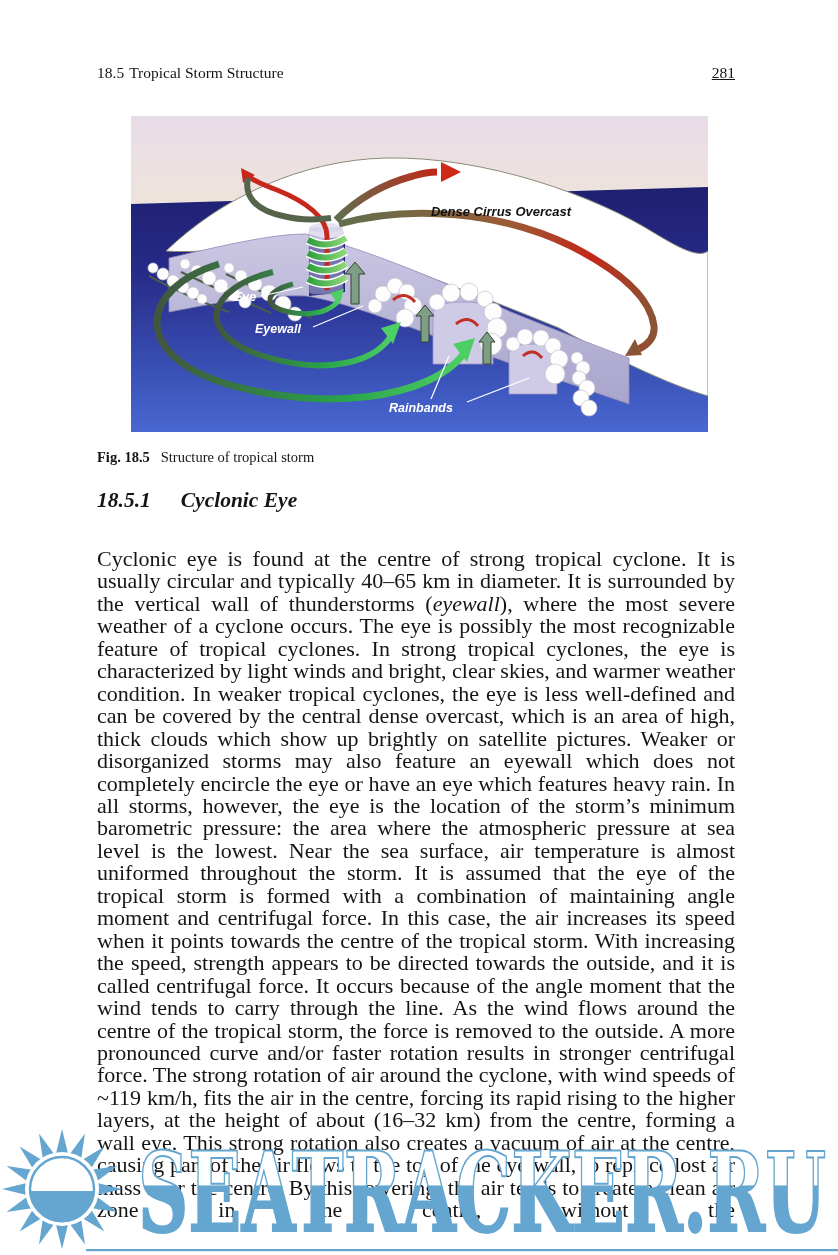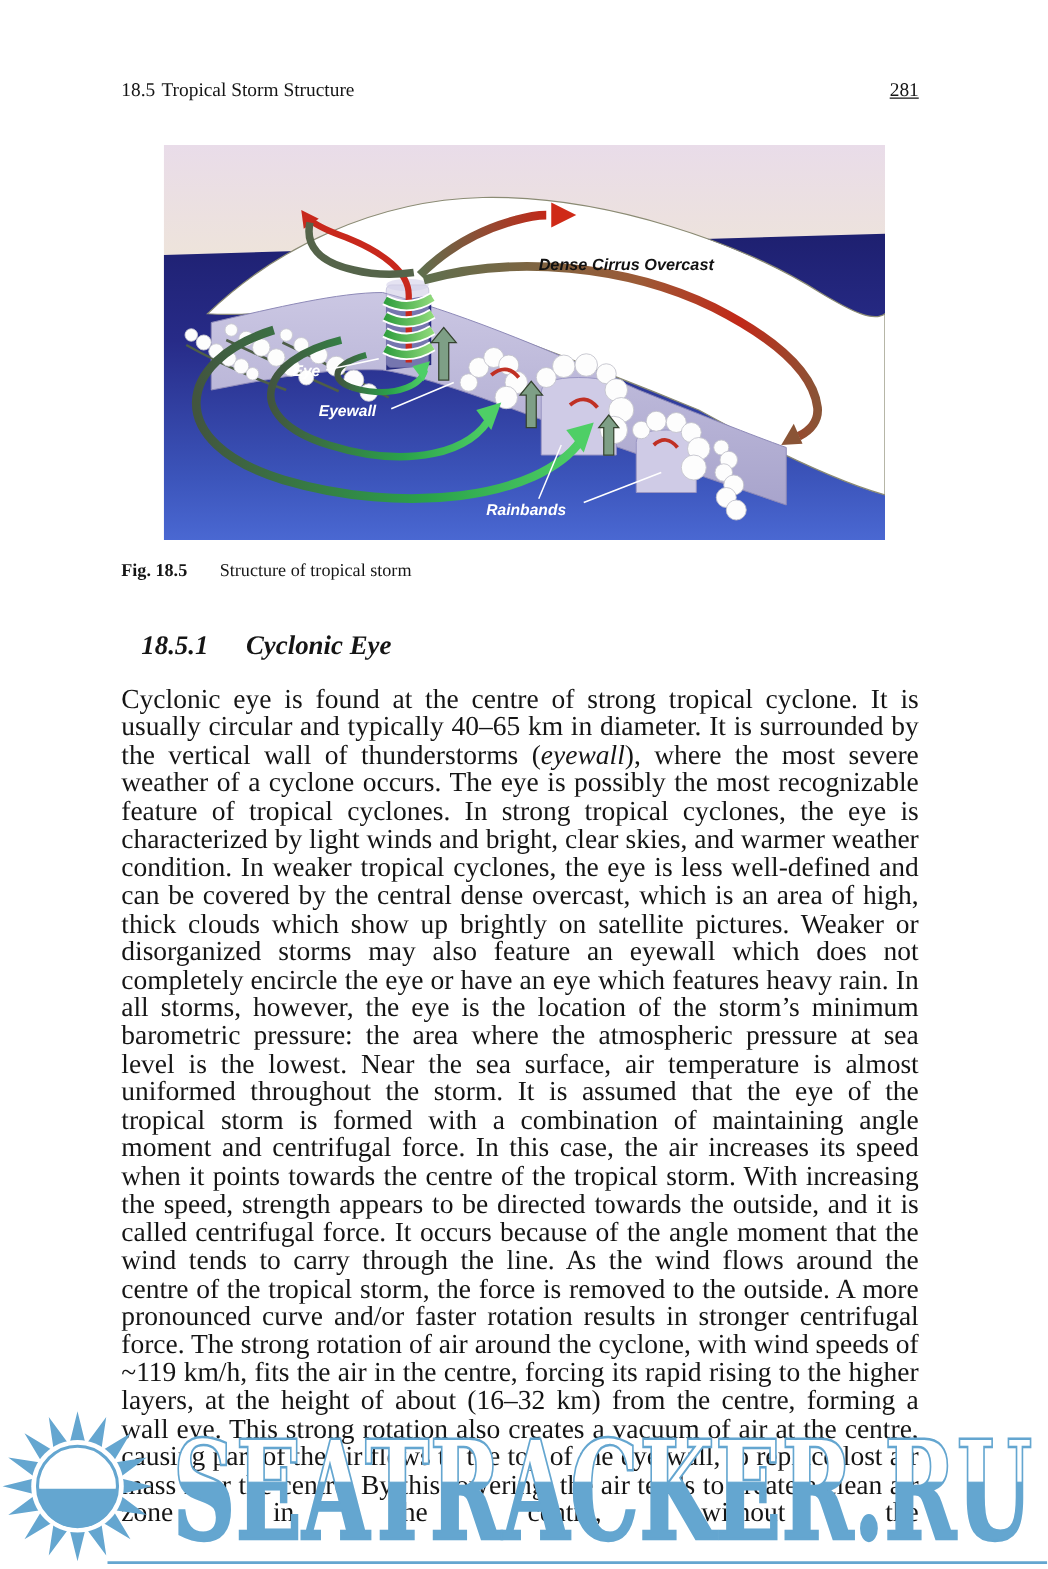--- a/index.html
+++ b/index.html
@@ -8,23 +8,23 @@
   
   .pagehead{position:absolute;left:97px;top:64px;width:638px;display:flex;align-items:baseline;
             font-size:15.5px;}
   .pagehead .num{margin-right:5px;}
   .pagehead .pageno{margin-left:auto;text-decoration:underline;}
   
   .figwrap{position:absolute;left:131px;top:116px;width:577px;height:260px;}
   .figwrap svg{display:block;width:577px;height:316px;}
   
   .caption{position:absolute;left:97px;top:449px;width:638px;margin:0;font-size:14.5px;}
-  .caption b{margin-right:26px;}
-  
-  .sechead{position:absolute;left:97px;top:488px;width:638px;margin:16px;
+  .caption b{margin-right:11px;}
+  
+  .sechead{position:absolute;left:97px;top:488px;width:638px;margin:0;
            font-size:21.5px;font-weight:bold;font-style:italic;}
   .sechead .sectitle{margin-left:30px;}
   
   .bodytext{position:absolute;left:97px;top:548px;width:638px;margin:0;
             font-size:22px;line-height:22.45px;text-align:justify;text-align-last:justify;}
   .bodytext em{font-style:italic;}
   
   .watermark{position:absolute;left:0;top:1125px;width:776px;height:130px;}
   .watermark svg{display:block;width:838px;height:130px;}
   .wmtext{font-family:"DejaVu Serif",serif;font-weight:bold;}

